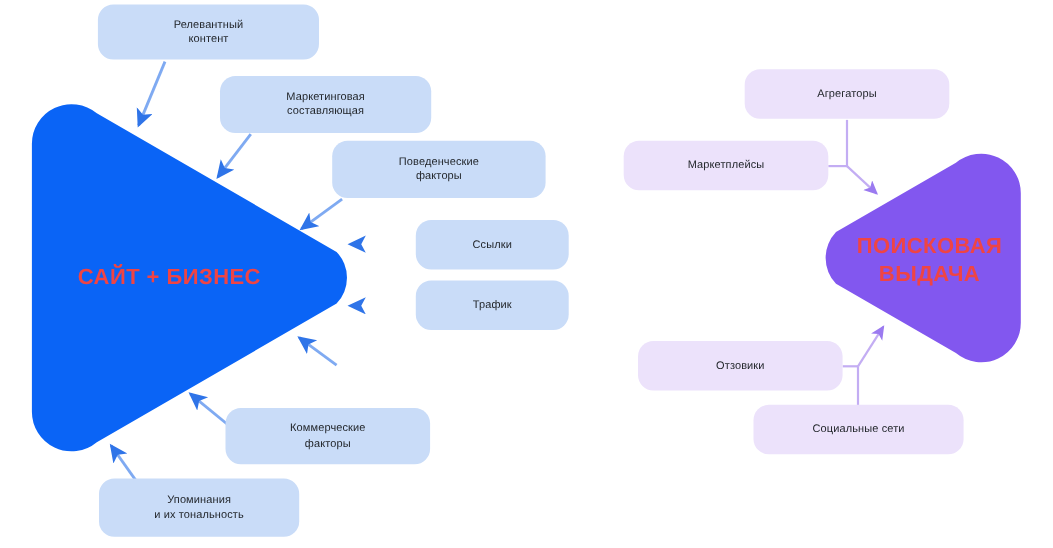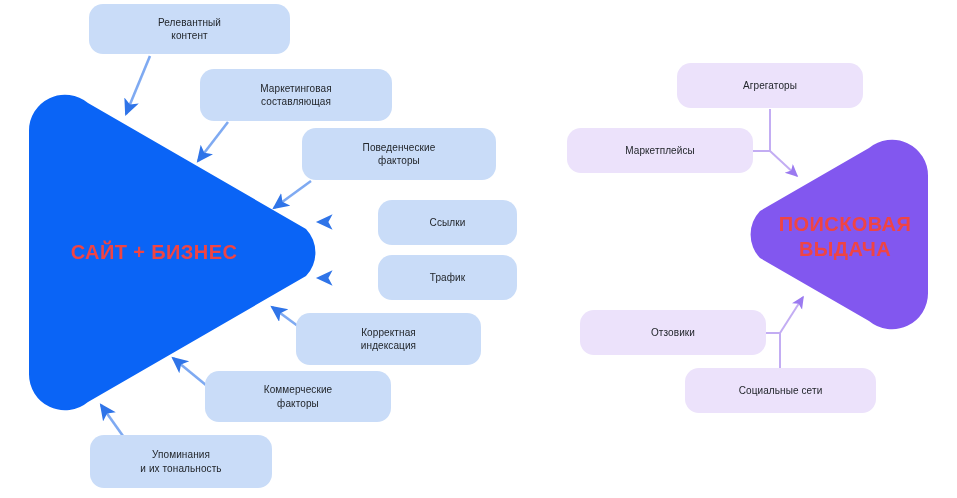--- a/index.html
+++ b/index.html
@@ -136,24 +136,20 @@
   <div class="node-box blue" style="left:302px; top:128px; width:194px; height:52px;">
     <span style="white-space:pre-line;">Поведенческие
 факторы</span>
   </div>
   <div class="node-box blue" style="left:378px; top:200px; width:139px; height:45px;">
     <span style="white-space:pre-line;">Ссылки</span>
   </div>
   <div class="node-box blue" style="left:378px; top:255px; width:139px; height:45px;">
     <span style="white-space:pre-line;">Трафик</span>
   </div>
-  <div class="node-box blue" style="left:296px; top:313px; width:185px; height:52px;">
-    <span style="white-space:pre-line;">Корректная
-индексация</span>
-  </div>
   <div class="node-box blue" style="left:205px; top:371px; width:186px; height:51px;">
     <span style="white-space:pre-line;">Коммерческие
 факторы</span>
   </div>
   <div class="node-box blue" style="left:90px;  top:435px; width:182px; height:53px;">
     <span style="white-space:pre-line;">Упоминания
 и их тональность</span>
   </div>
 
   <div class="node-box lilac" style="left:677px; top:63px;  width:186px; height:45px;">

